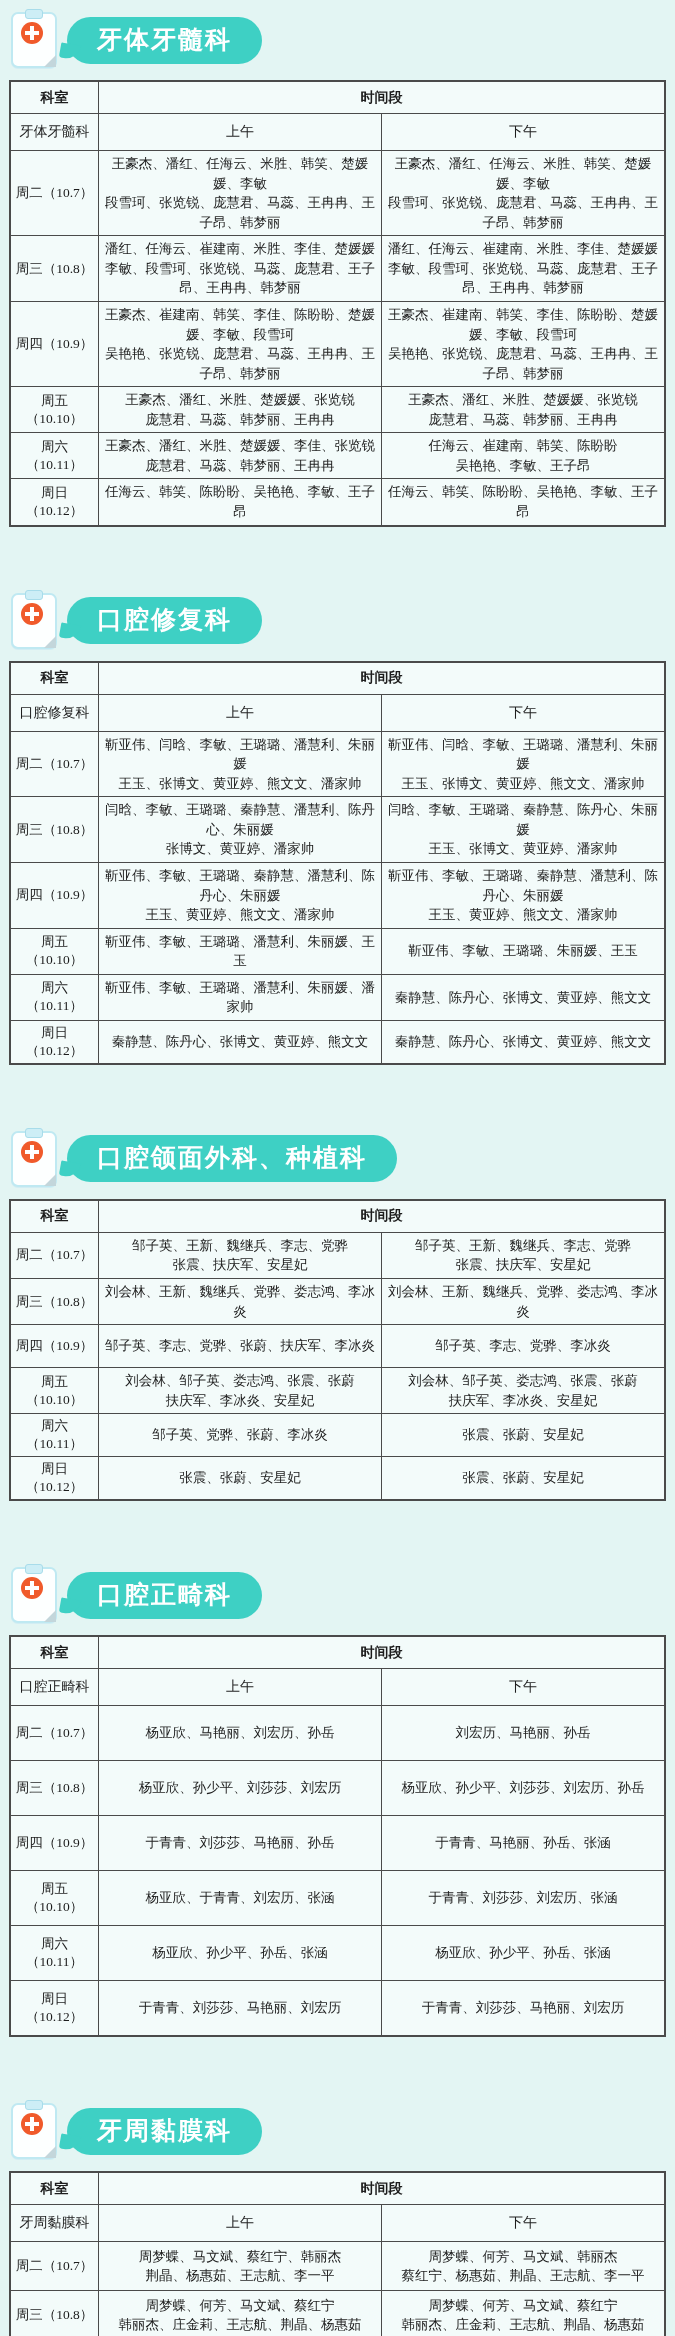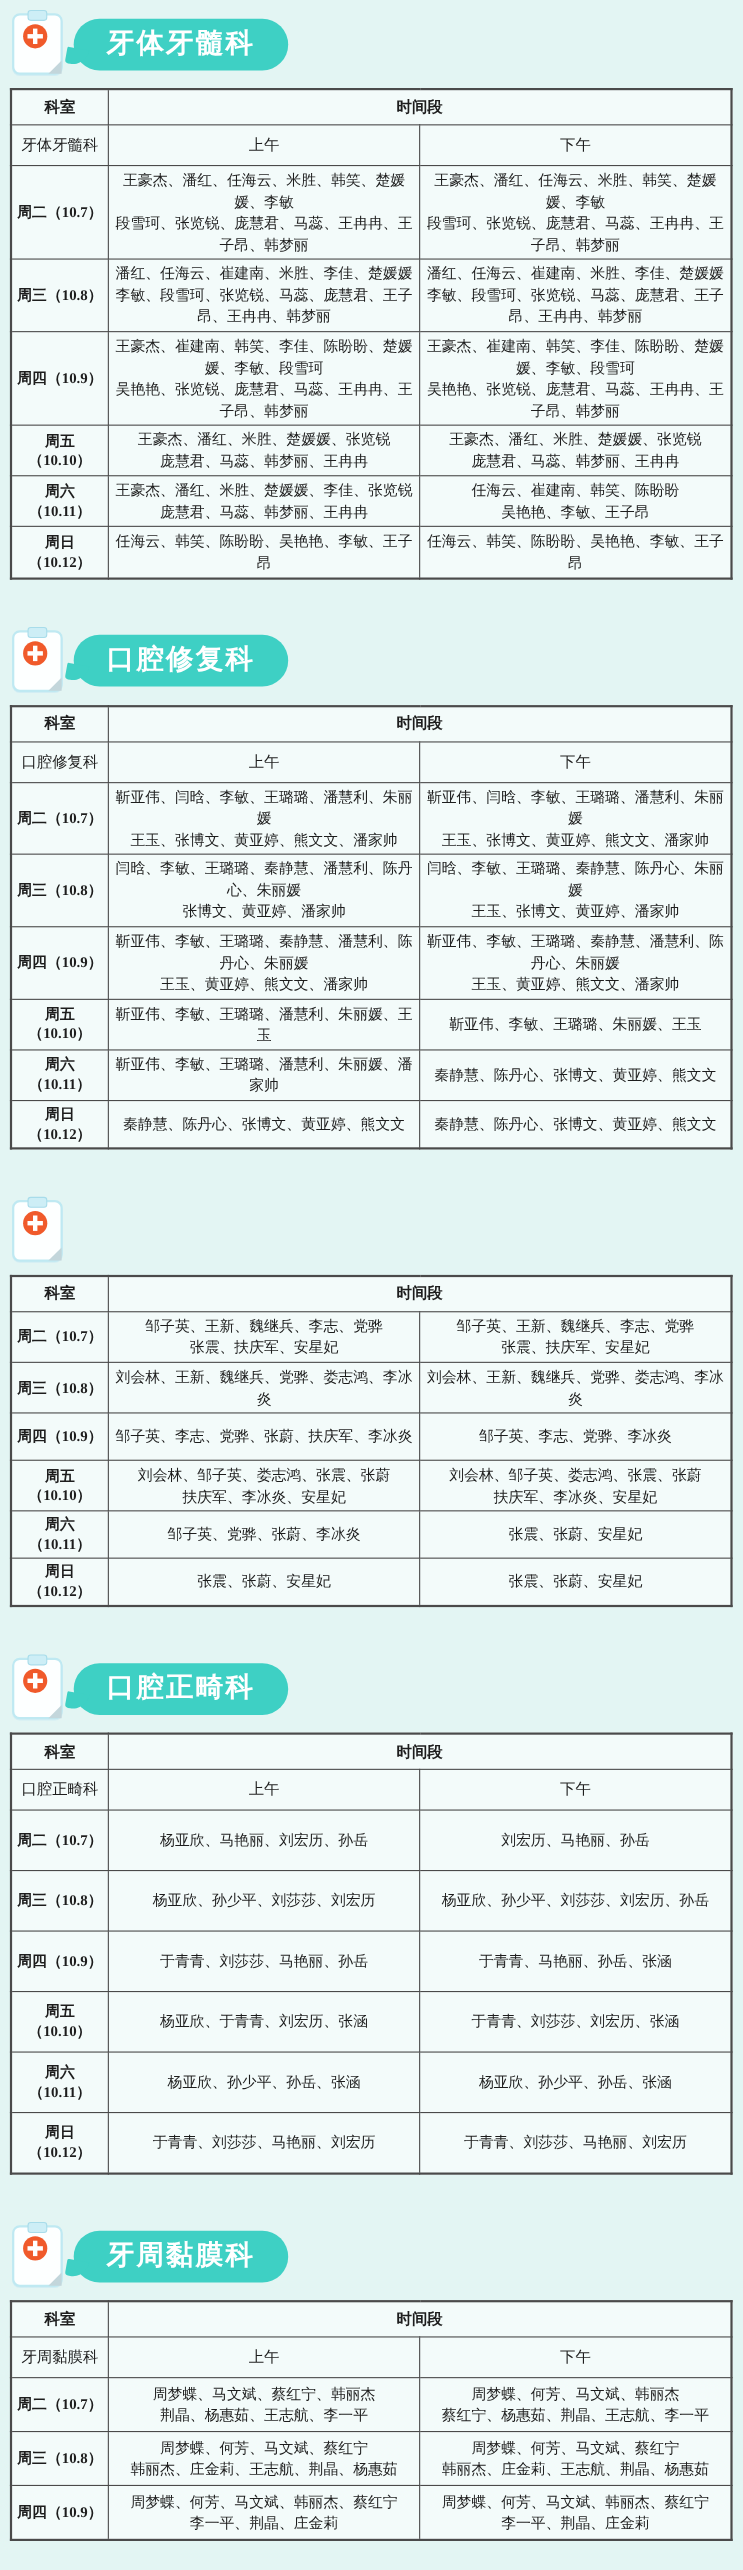--- a/index.html
+++ b/index.html
@@ -6,21 +6,21 @@
     --accent:#3ed0c4; --red:#e0251b; --note_bg:#ffff00;
     --page_bg:#e3f5f3; --table_bg:#f3fbfa; --line:#4a4a4a;
   }
   html,body{margin:0;padding:0;}
   body{
     width:675px; background:var(--page_bg);
     font-family:"Liberation Serif","DejaVu Serif",serif;
     color:#1d1d1d;
   }
   .page{padding:10px 9px 26px;}
-  .section{margin-bottom:44px;}
+  .section{margin-bottom:64px;}
   #sections .section:last-child{margin-bottom:0;}
 
   
   .section-header{display:flex;align-items:center;height:60px;margin:0 0 10px 2px;}
   .clipboard-icon{position:relative;width:42px;height:52px;background:#fdffff;
     border:2px solid #bfe9f2;border-radius:7px;flex:0 0 auto;box-shadow:0 1px 0 #d2edf3;}
   .clip-tab{position:absolute;top:-5px;left:50%;transform:translateX(-50%);
     width:16px;height:8px;background:#cdeef6;border:1px solid #a8dcea;border-radius:3px;}
   .cross-circle{position:absolute;top:8px;left:8px;width:22px;height:22px;
     background:#f05a2b;border-radius:50%;}
@@ -36,21 +36,21 @@
     background:var(--accent);border-radius:2px 0 20px 4px;transform:rotate(10deg);}
 
   
   table.roster{width:100%;border-collapse:collapse;background:var(--table_bg);
     border:2px solid var(--line);table-layout:fixed;}
   table.roster td{border:1px solid var(--line);text-align:center;vertical-align:middle;
     font-size:13.5px;padding:3px 4px;}
   col.c1{width:13.5%;} col.c2{width:43.25%;} col.c3{width:43.25%;}
   tr.hrow1 td{height:25px;font-size:14px;font-weight:bold;}
   tr.hrow2 td{height:30px;font-size:14px;}
-  td.day-cell{height:36px;font-size:13.5px;font-weight:bold;}
+  td.day-cell{height:36px;font-size:13.5px;}
   td.names-cell .line{line-height:1.45;}
   
   #sections .section:nth-child(4) td.day-cell{height:48px;}
   #sections .section:nth-child(5) td.day-cell{height:42px;}
   #sections .section:nth-child(6) td.day-cell{height:46px;}
 </style>
 </head>
 <body>
 
 <div class="page">
@@ -237,20 +237,21 @@
     </table>
   </section>
 
   <section class="section">
     <div class="section-header">
       <div class="clipboard-icon">
         <div class="clip-tab"></div>
         <div class="cross-circle"></div>
         <div class="fold"></div>
       </div>
+      <div class="title-bubble">口腔颌面外科、种植科</div>
     </div>
     <table class="roster">
       <colgroup>
             <col class="c1">
             <col class="c2">
             <col class="c3">
           </colgroup>
       <tbody>
         <tr class="hrow1">
           <td class="c-dept">科室</td>

